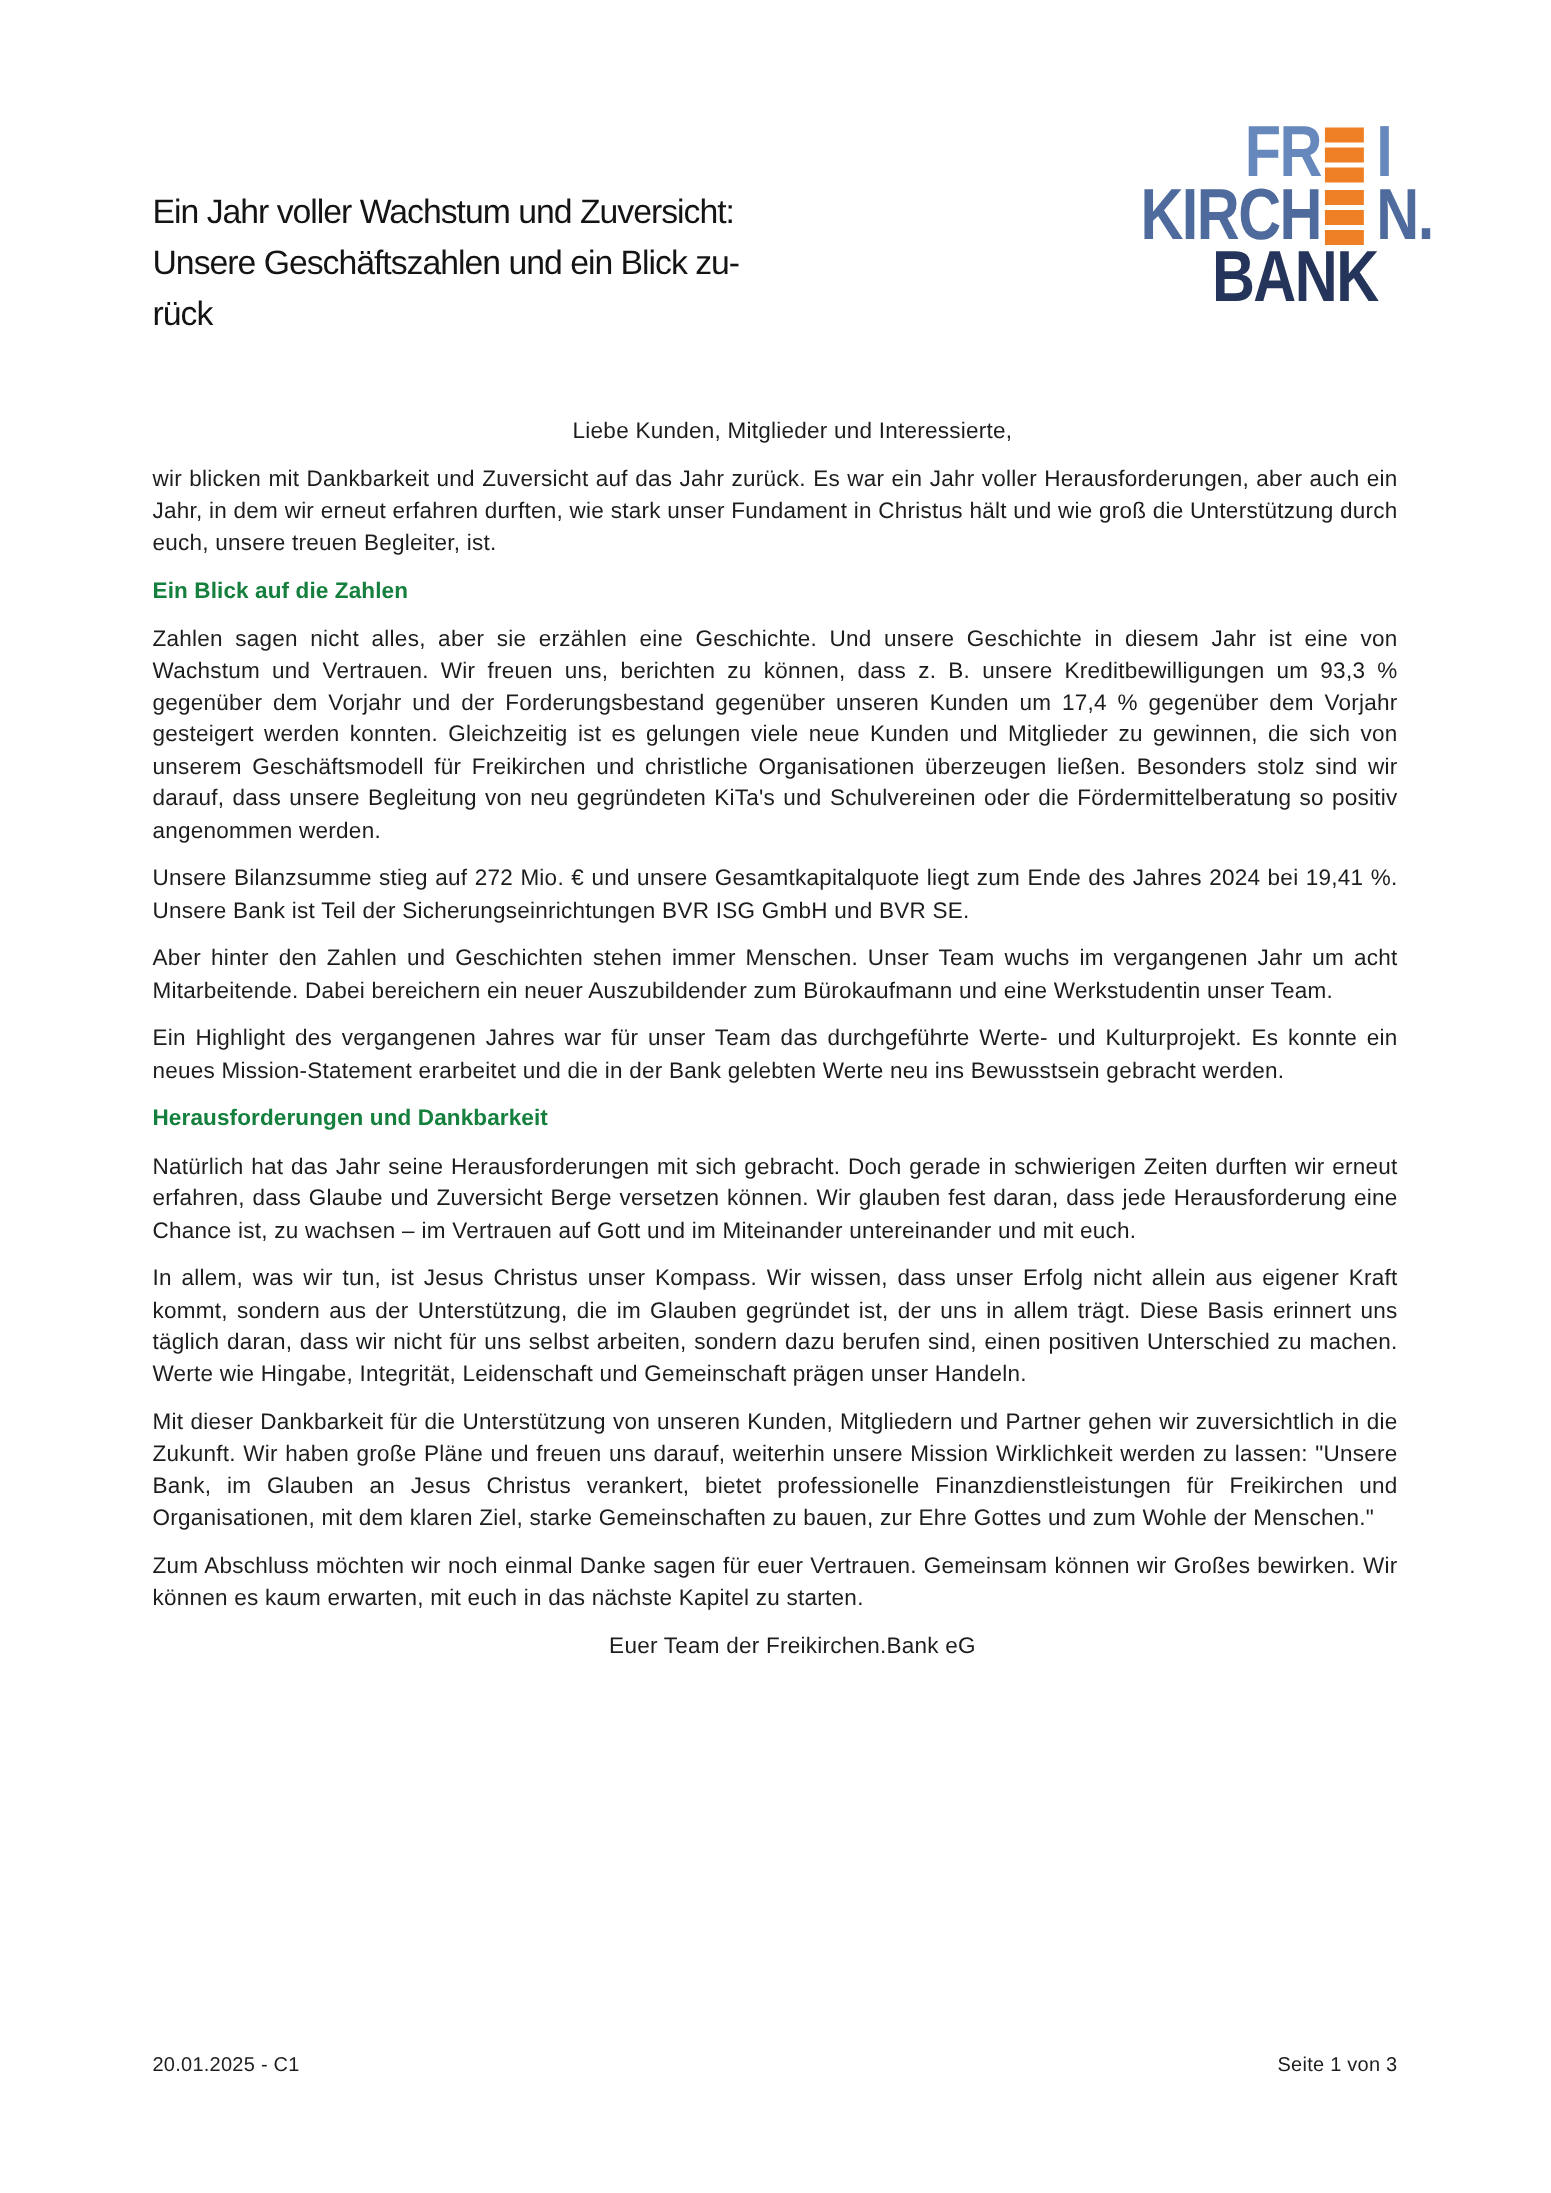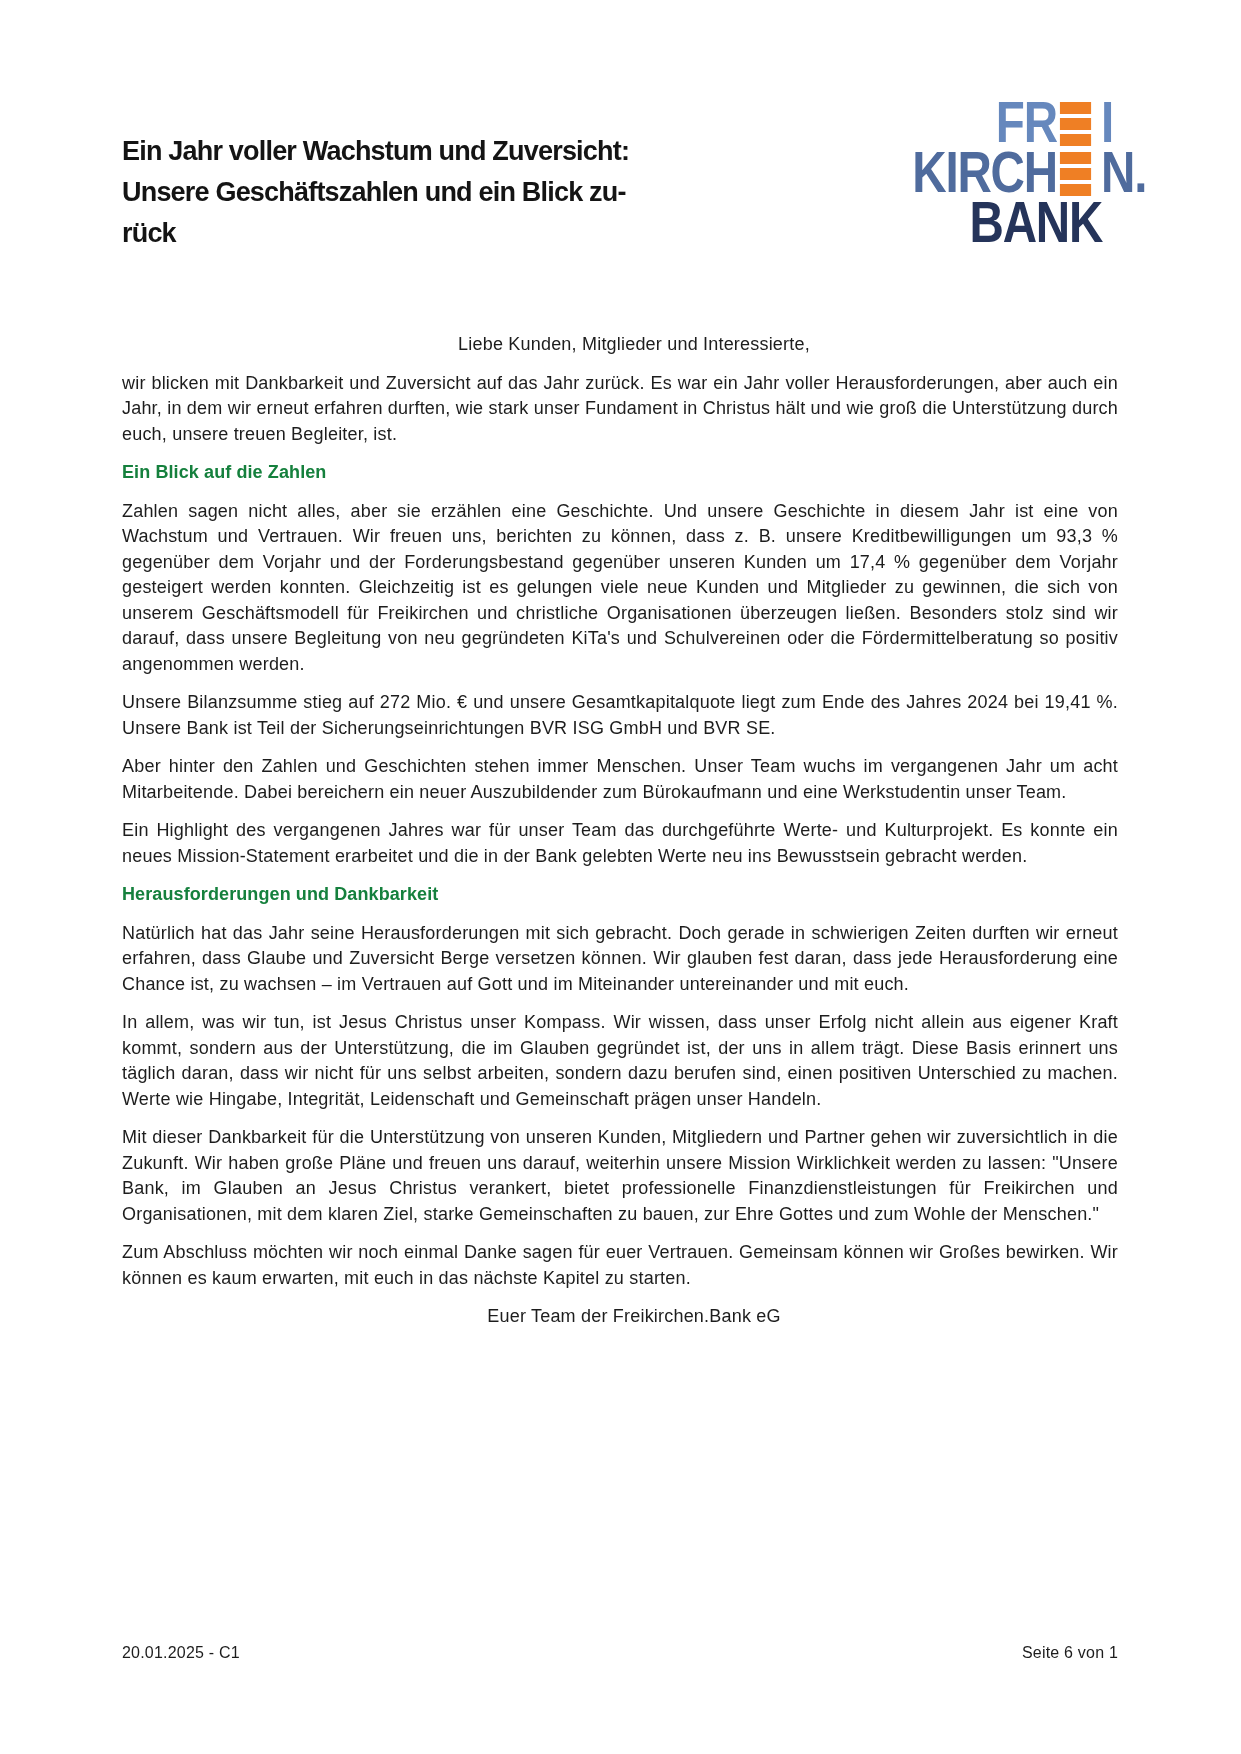--- a/index.html
+++ b/index.html
@@ -10,25 +10,25 @@
     background: #ffffff;
     overflow: hidden;
     font-family: "Liberation Sans", sans-serif;
     color: #1d1d1d;
   }
 
   
   .doc-title {
     position: absolute;
     left: 122px;
-    top: 131px;
+    top: 149px;
     width: 640px;
     font-size: 27px;
     line-height: 41px;
-    font-weight: bold;
+    font-weight: normal;
     letter-spacing: -0.8px;
     color: #141414;
   }
 
   
   .logo {
     position: absolute;
     top: 97px;
     right: 95px;
   }
@@ -147,16 +147,16 @@
       <h2 class="heading">Herausforderungen und Dankbarkeit</h2>
       <p class="paragraph">Natürlich hat das Jahr seine Herausforderungen mit sich gebracht. Doch gerade in schwierigen Zeiten durften wir erneut erfahren, dass Glaube und Zuversicht Berge versetzen können. Wir glauben fest daran, dass jede Herausforderung eine Chance ist, zu wachsen – im Vertrauen auf Gott und im Miteinander untereinander und mit euch.</p>
       <p class="paragraph">In allem, was wir tun, ist Jesus Christus unser Kompass. Wir wissen, dass unser Erfolg nicht allein aus eigener Kraft kommt, sondern aus der Unterstützung, die im Glauben gegründet ist, der uns in allem trägt. Diese Basis erinnert uns täglich daran, dass wir nicht für uns selbst arbeiten, sondern dazu berufen sind, einen positiven Unterschied zu machen. Werte wie Hingabe, Integrität, Leidenschaft und Gemeinschaft prägen unser Handeln.</p>
       <p class="paragraph">Mit dieser Dankbarkeit für die Unterstützung von unseren Kunden, Mitgliedern und Partner gehen wir zuversichtlich in die Zukunft. Wir haben große Pläne und freuen uns darauf, weiterhin unsere Mission Wirklichkeit werden zu lassen: "Unsere Bank, im Glauben an Jesus Christus verankert, bietet professionelle Finanzdienstleistungen für Freikirchen und Organisationen, mit dem klaren Ziel, starke Gemeinschaften zu bauen, zur Ehre Gottes und zum Wohle der Menschen."</p>
       <p class="paragraph">Zum Abschluss möchten wir noch einmal Danke sagen für euer Vertrauen. Gemeinsam können wir Großes bewirken. Wir können es kaum erwarten, mit euch in das nächste Kapitel zu starten.</p>
       <p class="signature">Euer Team der Freikirchen.Bank eG</p>
     </div>
 
   <div class="doc-footer">
     <span>20.01.2025 - C1</span>
-    <span>Seite 6 von 1</span>
+    <span>Seite 1 von 3</span>
   </div>
 
 </div>
 
 </body></html>

